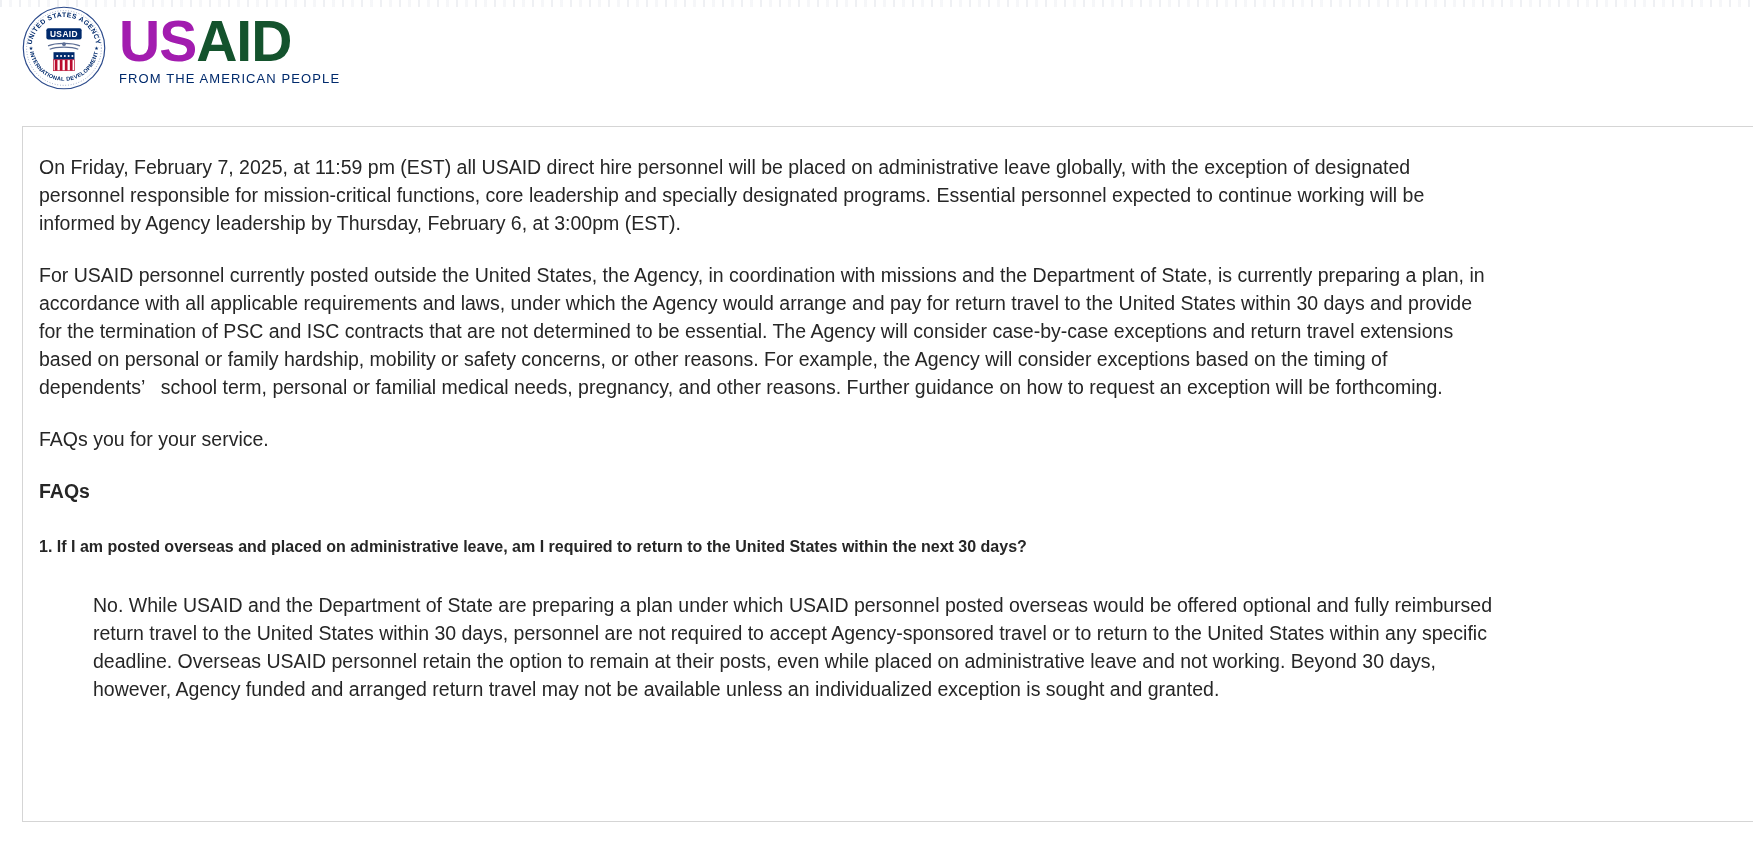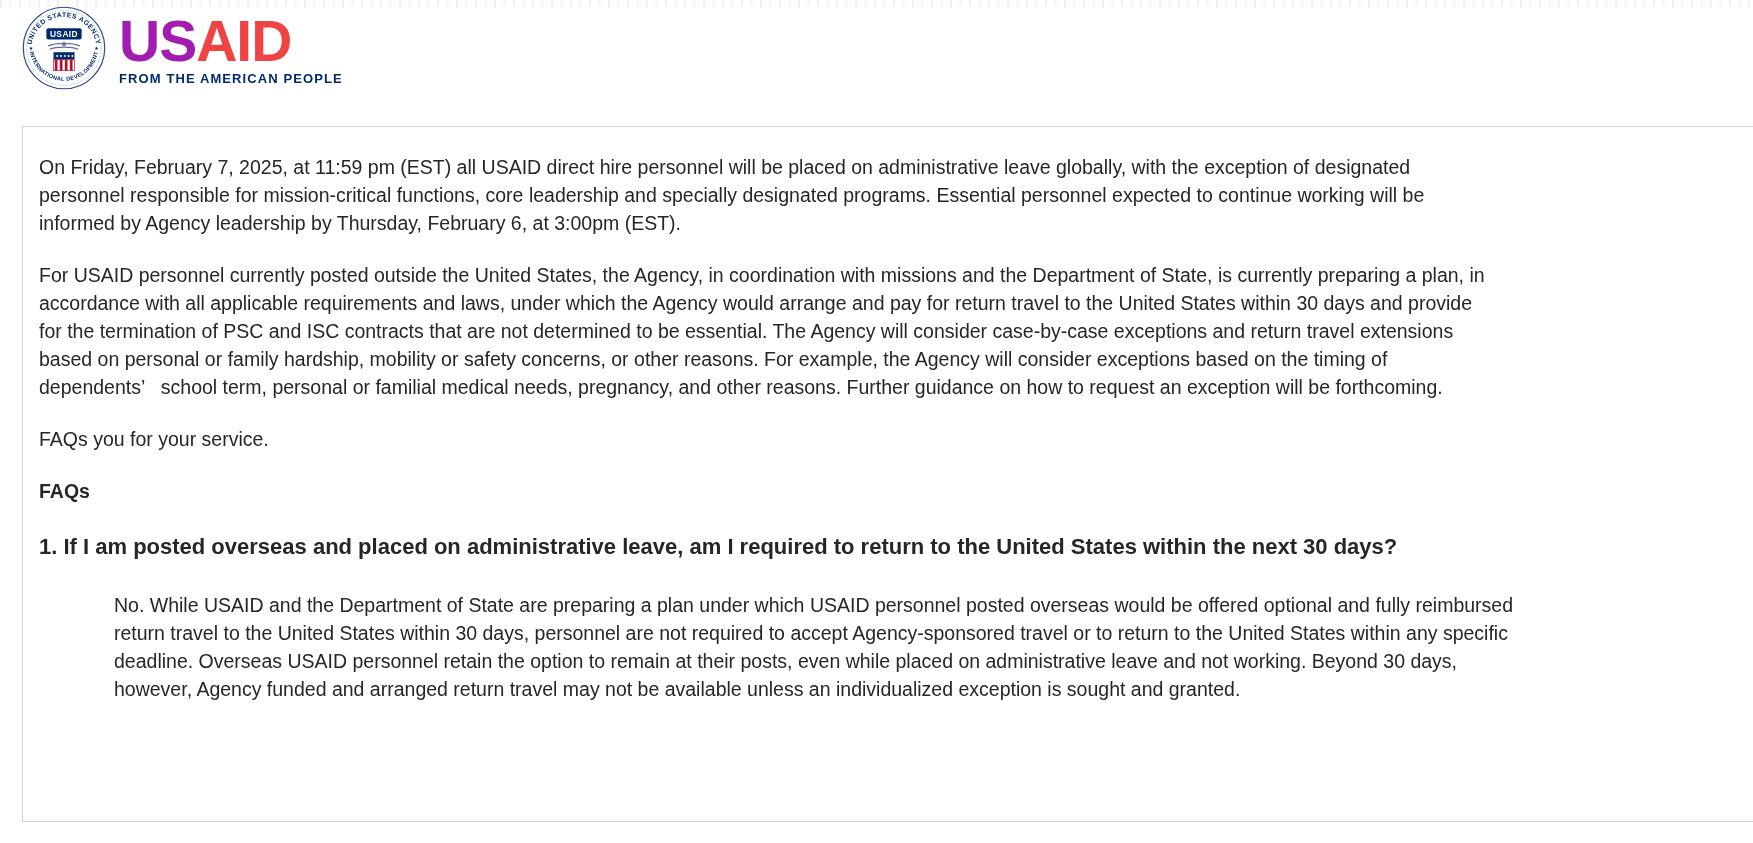--- a/index.html
+++ b/index.html
@@ -51,25 +51,25 @@
     padding-top: 11px;
   }
   .wordmark {
     font-size: 57px;
     line-height: 48px;
     font-weight: 800;
     letter-spacing: -1px;
     white-space: nowrap;
   }
   .wordmark .us  { color: #a21caf; }
-  .wordmark .aid { color: #ef4444; }
+  .wordmark .aid { color: #14532d; }
   .tagline {
     margin-top: 6px;
     font-size: 13px;
-    font-weight: 700;
+    font-weight: 400;
     letter-spacing: 1.1px;
     color: #002a6c;
     white-space: nowrap;
   }
 
   
   .panel {
     position: absolute;
     top: 126px;
     left: 22px;
@@ -84,27 +84,27 @@
     max-width: 1455px;
     margin: 0 0 24px 0;
     font-size: 19.5px;
     line-height: 28px;
     white-space: pre-wrap;
   }
   .panel p.bold { font-weight: 700; margin-bottom: 20px; }
   .faq-question {
     max-width: 1455px;
     margin: 28px 0 30px 0;
-    font-size: 22px;
+    font-size: 16px;
     line-height: 28px;
     font-weight: 700;
   }
   .faq-answer {
     max-width: 1401px;
-    margin: 0 0 0 75px;
+    margin: 0 0 0 54px;
     font-size: 19.5px;
     line-height: 28px;
     white-space: pre-wrap;
   }
 </style>
 </head>
 <body>
 
 <div class="page">
 

